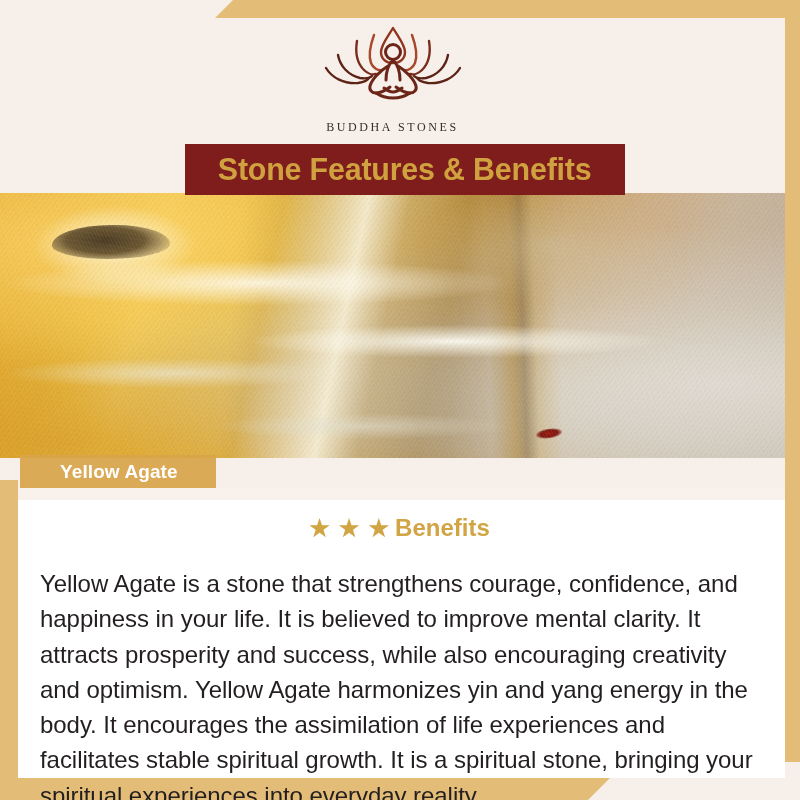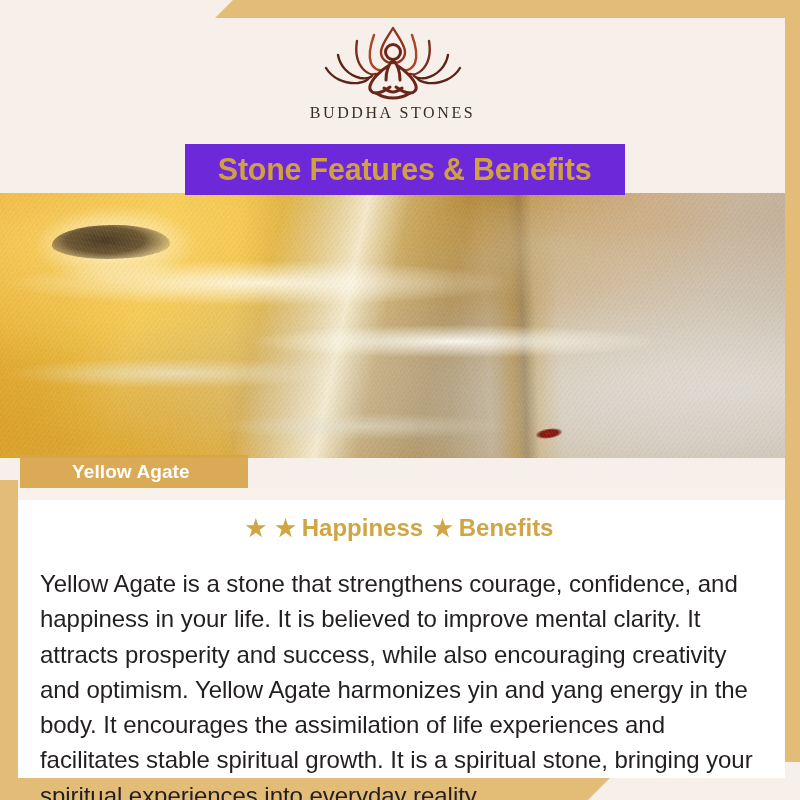--- a/index.html
+++ b/index.html
@@ -59,34 +59,34 @@
     background: #f7f0ea;
     z-index: 4;
     display: flex;
     flex-direction: column;
     align-items: center;
     justify-content: flex-start;
     padding-top: 6px;
   }
   .logo-mark { width: 170px; height: 78px; display: block; }
   .brand-name {
-    margin-top: 2px;
+    margin-top: 18px;
     font-family: "Liberation Serif", serif;
-    font-size: 16px;
+    font-size: 12px;
     letter-spacing: 2.6px;
     color: #3a2c25;
     font-weight: 400;
     white-space: nowrap;
   }
 
   
   .title-band {
     position: absolute;
     top: 144px; left: 185px; width: 440px; height: 51px;
-    background: #6d28d9;
+    background: #7f1d1d;
     z-index: 5;
     display: flex; align-items: center; justify-content: center;
   }
   .title-text {
     font-size: 32px;
     font-weight: bold;
     color: #cfa23f;
     letter-spacing: -0.2px;
     white-space: nowrap;
     transform: scaleX(0.95);
@@ -160,25 +160,25 @@
     left: 536px; top: 236px; width: 26px; height: 9px;
     border-radius: 50%;
     background: radial-gradient(60% 70% at 50% 50%, #9d1b12 0%, #7d160f 55%, rgba(125,22,15,0) 100%);
     transform: rotate(-8deg);
     filter: blur(0.3px);
   }
 
   
   .name-band {
     position: absolute;
-    left: 20px; top: 455px; width: 228px; height: 33px;
+    left: 20px; top: 455px; width: 196px; height: 33px;
     background: rgba(216,165,74,0.93);
     z-index: 6;
     display: flex; align-items: center;
-    padding-left: 52px;
+    padding-left: 40px;
   }
   .name-band-text {
     color: #ffffff;
     font-size: 19px;
     font-weight: bold;
     white-space: nowrap;
     letter-spacing: 0.1px;
   }
 
   
@@ -293,21 +293,20 @@
     <span class="name-band-text">Yellow Agate</span>
   </div>
 
   <div class="content">
     <div class="keywords">
       <span class="kw">
         <span class="star">★</span>
       </span>
       <span class="kw">
         <span class="star">★</span>
-        <span>Happiness</span>
       </span>
       <span class="kw">
         <span class="star">★</span>
         <span>Benefits</span>
       </span>
     </div>
 
     <p class="body-text">Yellow Agate is a stone that strengthens courage, confidence, and happiness in your life. It is believed to improve mental clarity. It attracts prosperity and success, while also encouraging creativity and optimism. Yellow Agate harmonizes yin and yang energy in the body. It encourages the assimilation of life experiences and facilitates stable spiritual growth. It is a spiritual stone, bringing your spiritual experiences into everyday reality.</p>
   </div>
 

